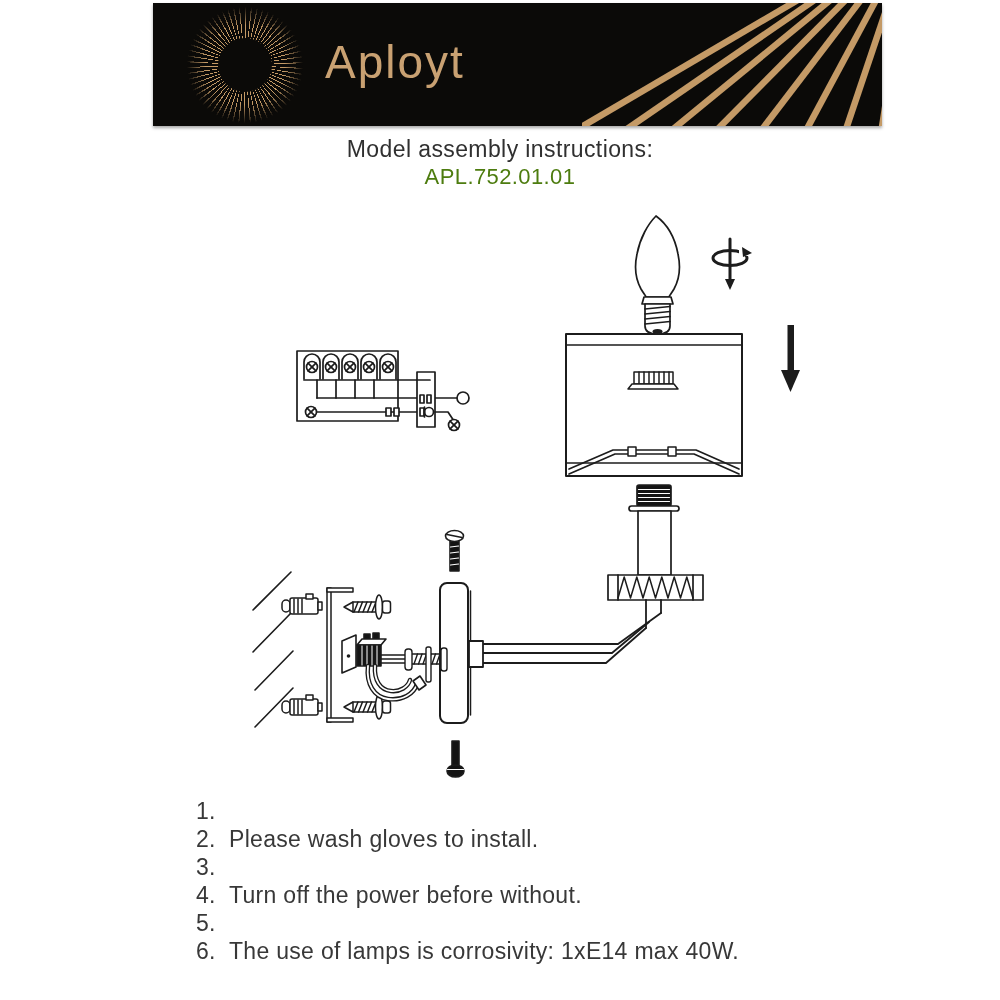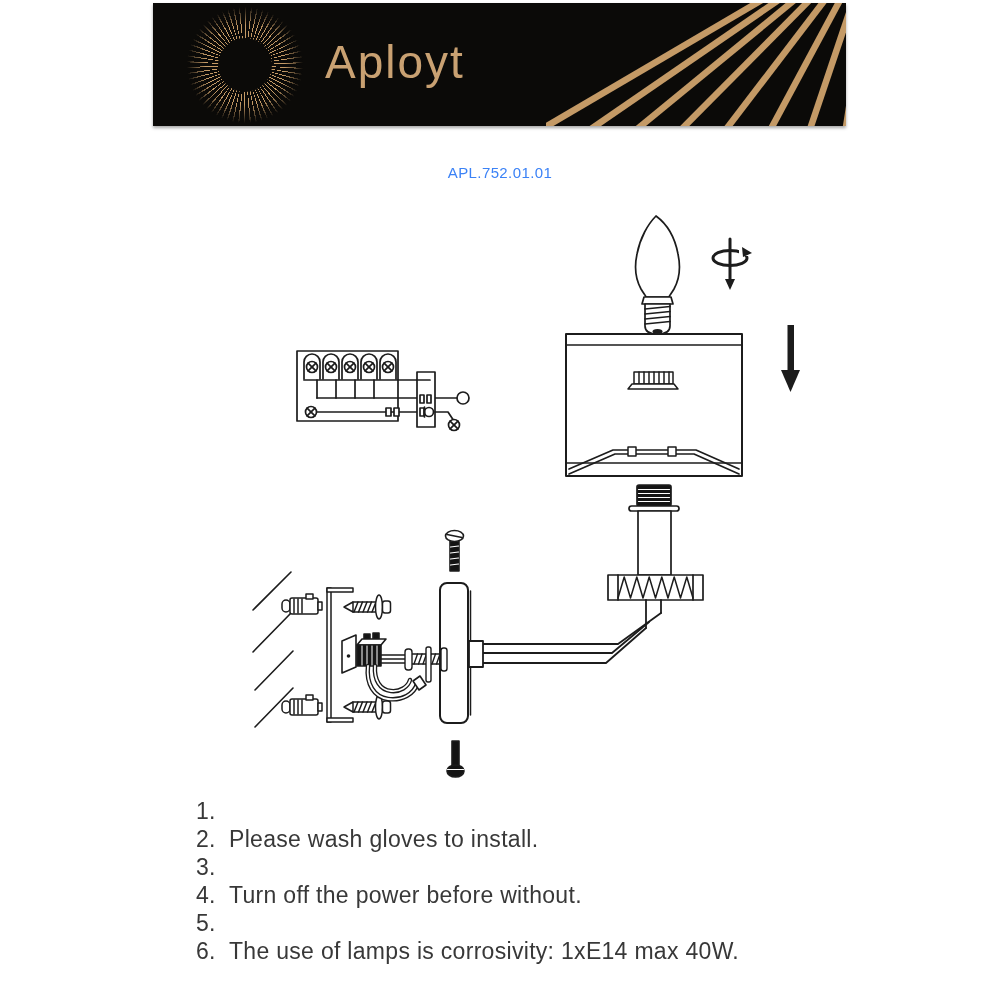--- a/index.html
+++ b/index.html
@@ -1,35 +1,35 @@
 <!DOCTYPE html>
 <html><head>
 <meta charset="utf-8">
 <style>
   html,body{margin:0;padding:0;background:#ffffff;}
   .page{position:relative;width:1000px;height:1000px;background:#ffffff;overflow:hidden;
         font-family:"Liberation Sans", sans-serif;}
 
   
   .banner{position:absolute;left:153px;top:3px;width:693px;height:123px;
-          background:#0b0a08;overflow:hidden;box-shadow:0 2px 3px rgba(0,0,0,.35);}
+          background:#0b0a08;overflow:hidden;box-shadow:0 2px 3px rgba(0,0,0,.35);padding-left:36px;}
   .sunburst{position:absolute;left:32px;top:2px;width:120px;height:120px;border-radius:50%;
             background-image:
               radial-gradient(circle closest-side, rgba(11,10,8,0) 66%, #0b0a08 97%),
               repeating-conic-gradient(#c49a66 0deg 1.3deg, rgba(0,0,0,0) 1.3deg 5.8deg);}
   .sunburst::after{content:"";position:absolute;inset:33px;border-radius:50%;background:#0b0a08;}
   .brand{position:absolute;left:172px;top:32px;font-size:46px;letter-spacing:2px;
          color:#c9a172;font-family:"Liberation Sans", sans-serif;font-weight:400;}
   .corner-rays{position:absolute;right:0;top:0;}
 
   
   .title1{position:absolute;left:0;top:136px;width:1000px;text-align:center;
           font-size:23px;color:#303030;letter-spacing:.4px;}
   .title2{position:absolute;left:0;top:164px;width:1000px;text-align:center;
-          font-size:15px;color:#3b82f6;letter-spacing:.4px;}
+          font-size:22px;color:#4d7c0f;letter-spacing:.4px;}
 
   
   .diagram{position:absolute;left:0;top:0;}
   .diagram *{vector-effect:none;}
 
   
   .list{position:absolute;left:196px;top:798px;width:680px;}
   .li{display:flex;height:28px;align-items:flex-start;font-size:23px;color:#383838;letter-spacing:.3px;}
   .li .num{width:33px;flex:0 0 33px;}
   .li .txt{white-space:nowrap;}
@@ -50,20 +50,21 @@
         <line x1="330" y1="-70" x2="112" y2="150"></line>
         <line x1="330" y1="-70" x2="162" y2="150"></line>
         <line x1="330" y1="-70" x2="212" y2="150"></line>
         <line x1="330" y1="-70" x2="256" y2="150"></line>
         <line x1="330" y1="-70" x2="296" y2="150"></line>
         <line x1="330" y1="-70" x2="322" y2="110"></line>
       </g>
     </svg>
   </header>
 
+  <div class="title1">Model assembly instructions:</div>
   <div class="title2">APL.752.01.01</div>
 
   <svg class="diagram" width="1000" height="1000" viewBox="0 0 1000 1000">
     <g fill="none" stroke="#1c1c1c" stroke-width="1.7" stroke-linecap="round" stroke-linejoin="round">
 
       <g>
         <rect x="297" y="351" width="101" height="70" fill="#fff"></rect>
 
         <g>
           <path d="M304,379 V362 A8,8 0 0 1 320,362 V379"></path>

